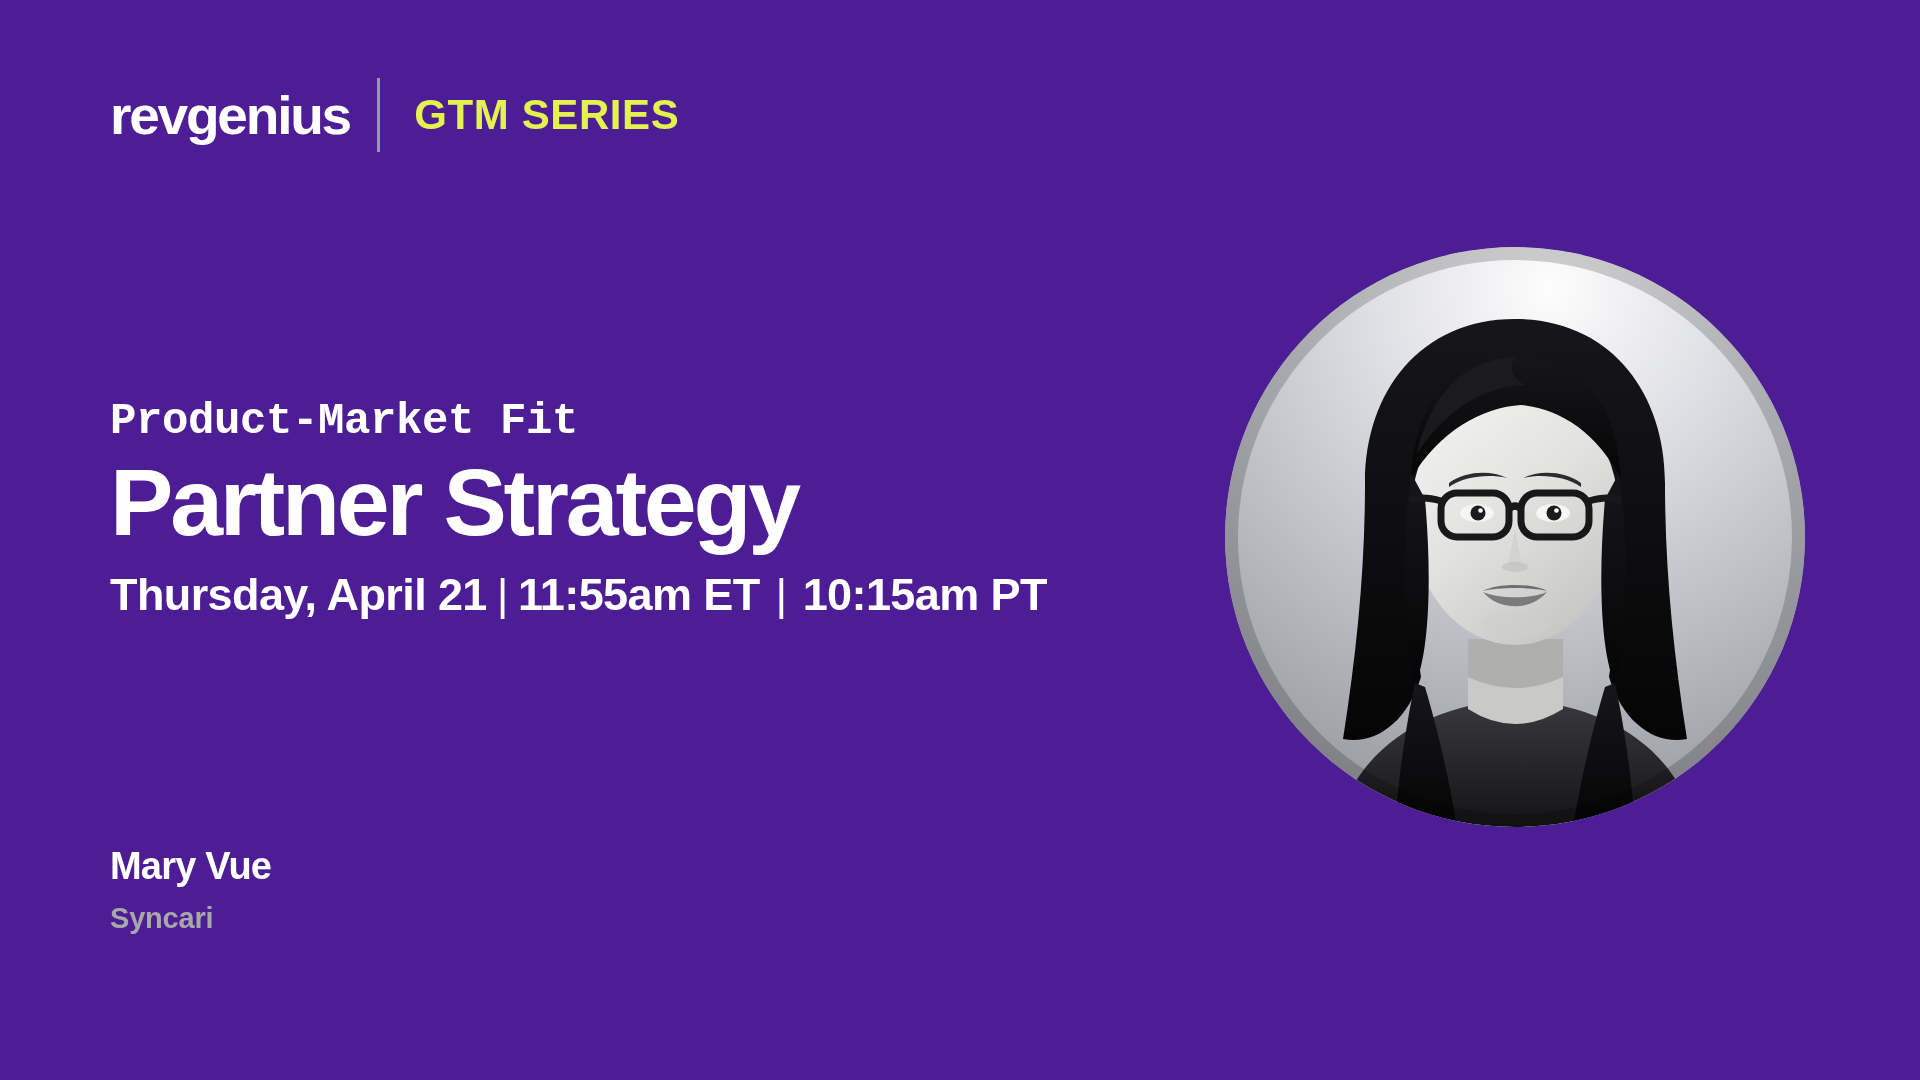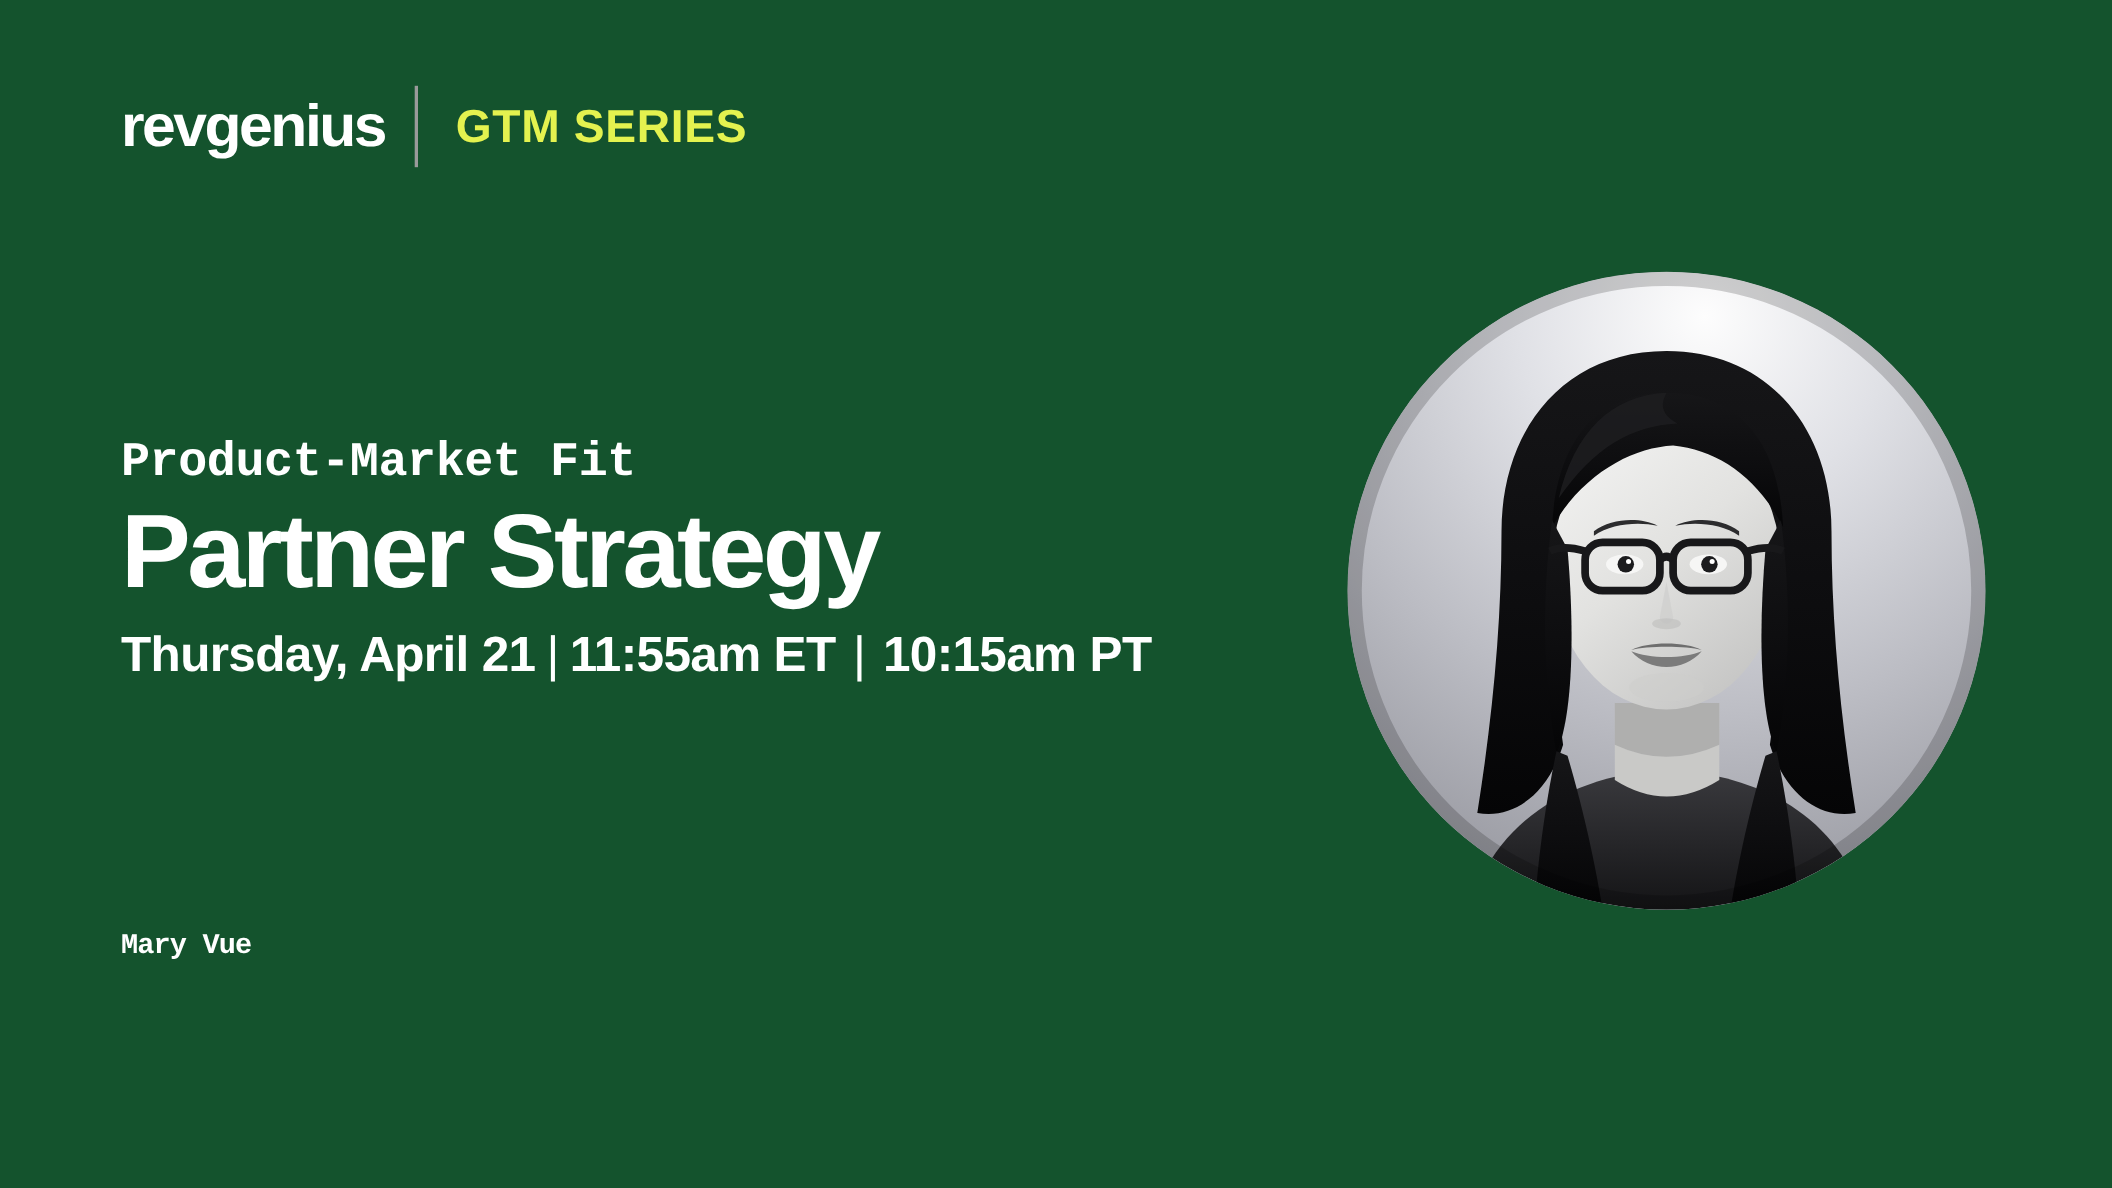--- a/index.html
+++ b/index.html
@@ -12,21 +12,21 @@
     height: 1080px;
     overflow: hidden;
     font-family: "Liberation Sans", sans-serif;
     -webkit-font-smoothing: antialiased;
   }
 
   #slide {
     position: relative;
     width: 1920px;
     height: 1080px;
-    background: #14532d;
+    background: #4c1d95;
   }
 
   
   .brand-bar {
     position: absolute;
     left: 110px;
     top: 78px;
     display: flex;
     align-items: center;
     height: 74px;
@@ -108,23 +108,23 @@
   .when-sep.wide { padding: 0 16px; }
 
   
   .speaker-block {
     position: absolute;
     left: 110px;
     top: 845px;
     width: 760px;
   }
   .speaker-name {
-    font-family: Liberation Mono, monospace;
-    font-weight: 700;
-    font-size: 26px;
+    font-family: Liberation Sans, sans-serif;
+    font-weight: 700;
+    font-size: 38px;
     letter-spacing: -0.8px;
     color: #ffffff;
     line-height: 1.12;
     margin: 0 0 12px 0;
     white-space: nowrap;
   }
   .speaker-role,
   .speaker-company {
     font-family: "Liberation Sans", sans-serif;
     font-weight: 700;
@@ -167,20 +167,21 @@
       <span>Thursday, April 21</span>
       <span class="when-sep">|</span>
       <span>11:55am ET</span>
       <span class="when-sep wide">|</span>
       <span>10:15am PT</span>
     </p>
   </div>
 
   <div class="speaker-block">
     <p class="speaker-name">Mary Vue</p>
+    <p class="speaker-company">Syncari</p>
   </div>
 
   <div class="portrait">
     <svg viewBox="0 0 580 580" xmlns="http://www.w3.org/2000/svg">
       <defs>
         <radialGradient id="bgGrad" cx="0.56" cy="0.07" r="1.05">
           <stop offset="0%" stop-color="#fdfdfd"></stop>
           <stop offset="28%" stop-color="#e0e1e6"></stop>
           <stop offset="60%" stop-color="#bcbdc4"></stop>
           <stop offset="100%" stop-color="#8d8e96"></stop>

